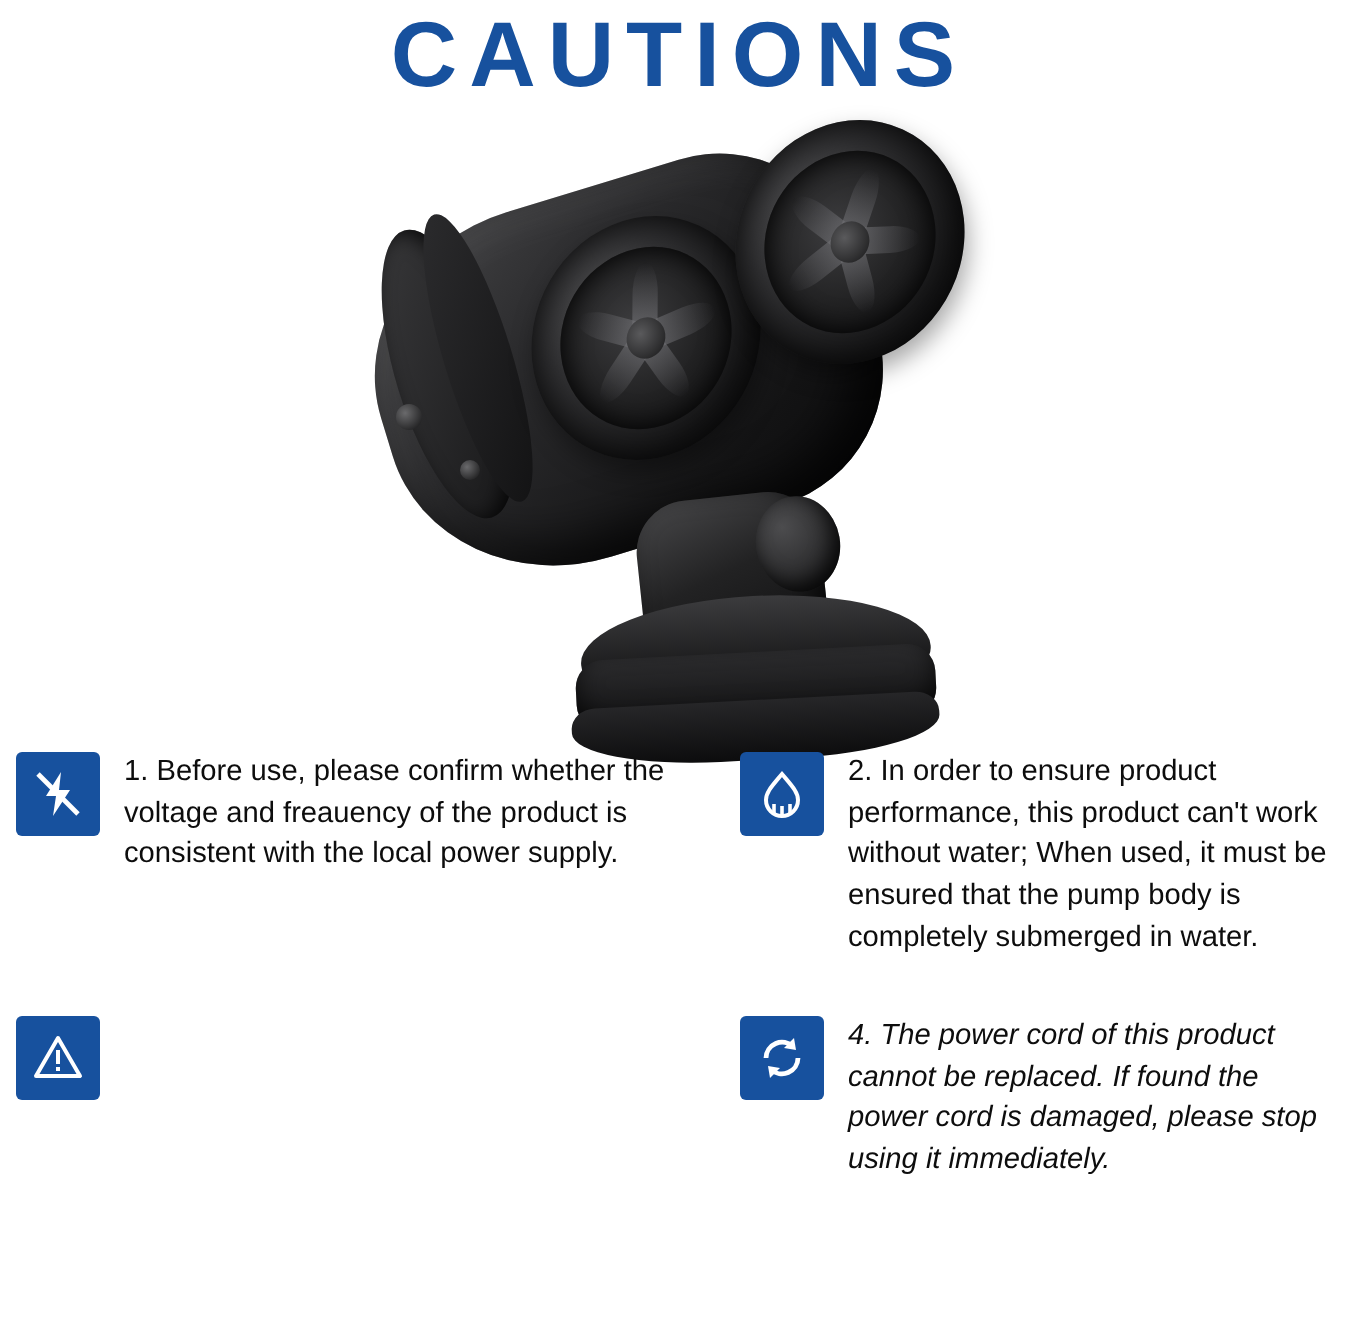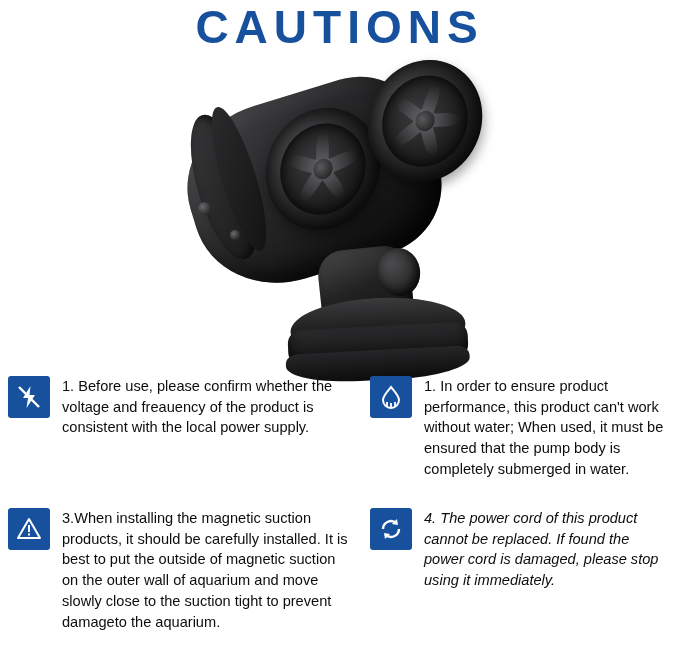--- a/index.html
+++ b/index.html
@@ -286,32 +286,31 @@
 
     <div class="caution c2">
       <div class="badge">
         <svg width="26" height="26" viewBox="0 0 26 26">
           <path d="M13 3 C8 9 5 12 5 16 a8 8 0 0 0 16 0 c0-4-3-7-8-13 z" fill="none" stroke="#ffffff" stroke-width="2"></path>
           <line x1="9" y1="18" x2="9" y2="23" stroke="#ffffff" stroke-width="1.8"></line>
           <line x1="13" y1="19" x2="13" y2="24" stroke="#ffffff" stroke-width="1.8"></line>
           <line x1="17" y1="18" x2="17" y2="23" stroke="#ffffff" stroke-width="1.8"></line>
         </svg>
       </div>
-      <div class="ctext">1. In order to ensure product performance, this product can't work without water; When used, it must be ensured that the pump body is completely submerged in water.</div>
+      <div class="ctext">2. In order to ensure product performance, this product can't work without water; When used, it must be ensured that the pump body is completely submerged in water.</div>
     </div>
 
     <div class="caution c3">
       <div class="badge">
         <svg width="26" height="26" viewBox="0 0 26 26">
           <path d="M13 3 L24 22 H2 Z" fill="none" stroke="#ffffff" stroke-width="2" stroke-linejoin="round"></path>
           <rect x="12" y="9" width="2" height="7" fill="#ffffff"></rect>
           <rect x="12" y="17.5" width="2" height="2" fill="#ffffff"></rect>
         </svg>
       </div>
-      <div class="ctext">3.When installing the magnetic suction products, it should be carefully installed. It is best to put the outside of magnetic suction on the outer wall of aquarium and move slowly close to the suction tight to prevent damageto the aquarium.</div>
     </div>
 
     <div class="caution c4">
       <div class="badge">
         <svg width="26" height="26" viewBox="0 0 26 26">
           <path d="M5 13 a8 8 0 0 1 13.5 -5.7" fill="none" stroke="#ffffff" stroke-width="2.4"></path>
           <path d="M21 13 a8 8 0 0 1 -13.5 5.7" fill="none" stroke="#ffffff" stroke-width="2.4"></path>
           <path d="M19 3 L20 9 L14 8 Z" fill="#ffffff"></path>
           <path d="M7 23 L6 17 L12 18 Z" fill="#ffffff"></path>
         </svg>

